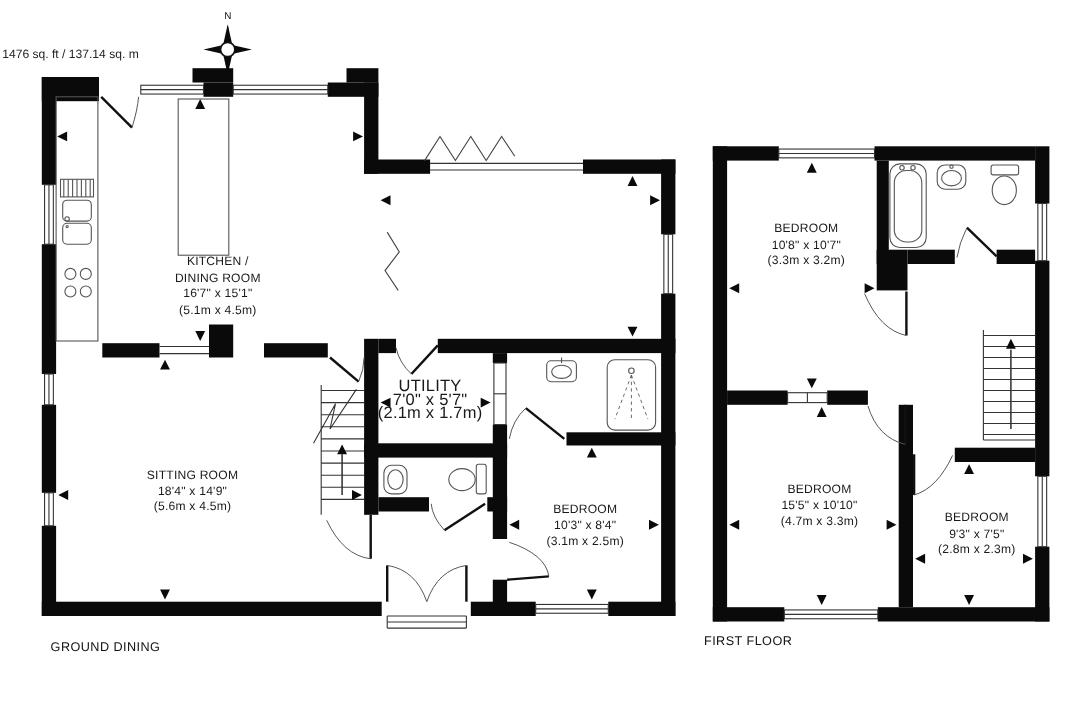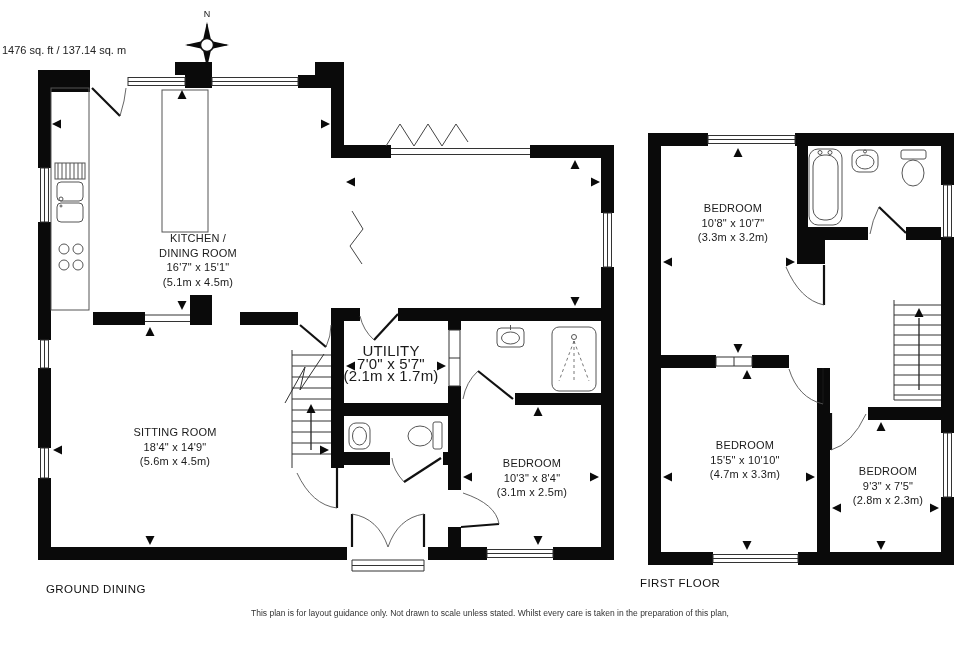--- a/index.html
+++ b/index.html
@@ -395,15 +395,14 @@
 
   <div class="room-label" style="left:888px;top:464px">
     <div>BEDROOM</div>
     <div>9'3" x 7'5"</div>
     <div>(2.8m x 2.3m)</div>
   </div>
 
   <div class="floor-label" style="left:46px;top:583px">GROUND DINING</div>
   <div class="floor-label" style="left:640px;top:577px">FIRST FLOOR</div>
 
-  <div class="foot" style="top:607px">This plan is for layout guidance only.  Not drawn to scale unless stated. Whilst every care is taken in the preparation of this plan,</div>
 
 </div>
 
 </body></html>

